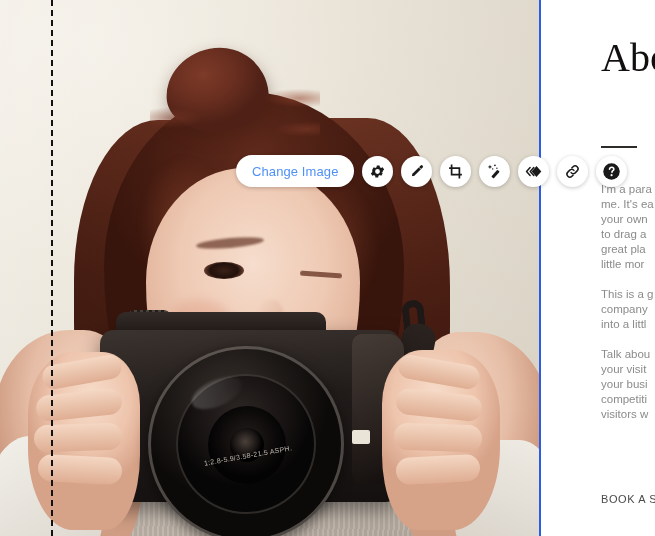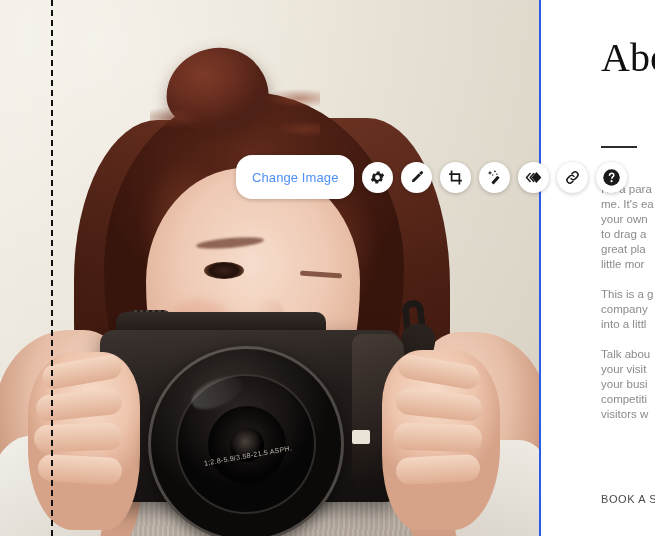--- a/index.html
+++ b/index.html
@@ -293,21 +293,21 @@
   
   #image-toolbar {
     position: absolute;
     left: 236px; top: 155px;
     display: flex;
     align-items: center;
     gap: 8px;
     z-index: 40;
   }
   #change-image-button {
-    height: 44px;
+    height: 32px;
     padding: 0 16px;
     border: none;
     border-radius: 16px;
     background: #ffffff;
     color: #4f90f7;
     font-family: "Liberation Sans", sans-serif;
     font-size: 13px;
     letter-spacing: .1px;
     cursor: pointer;
     box-shadow: 0 1px 4px rgba(0,0,0,0.22);

